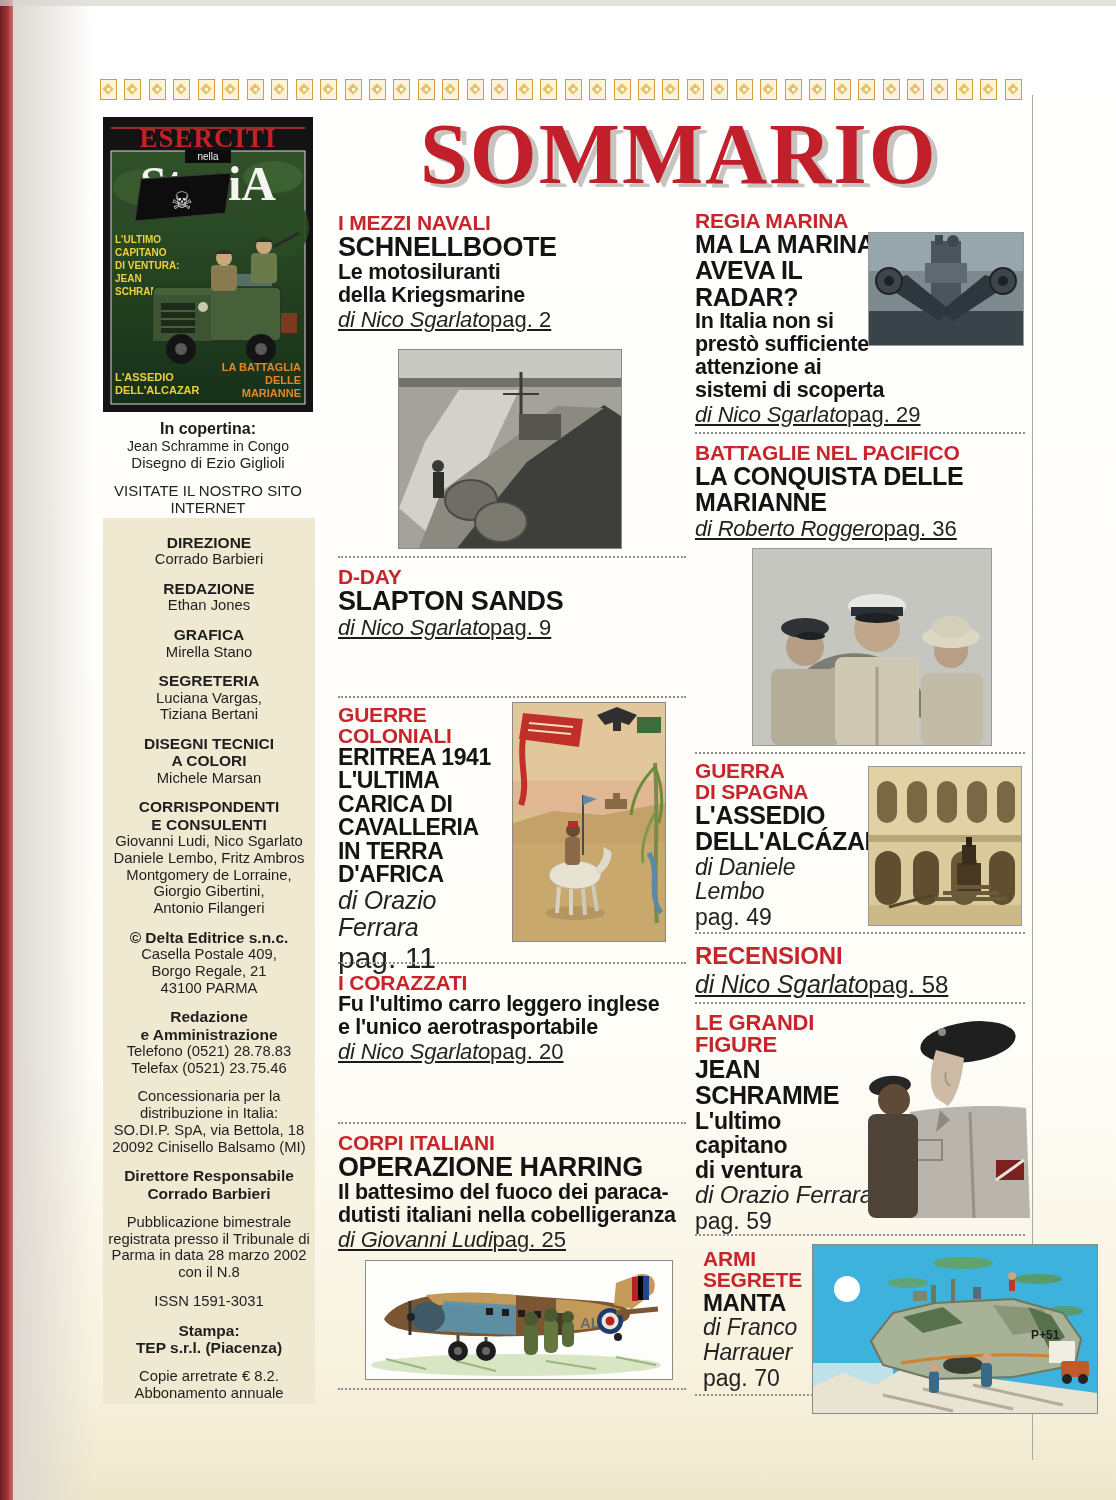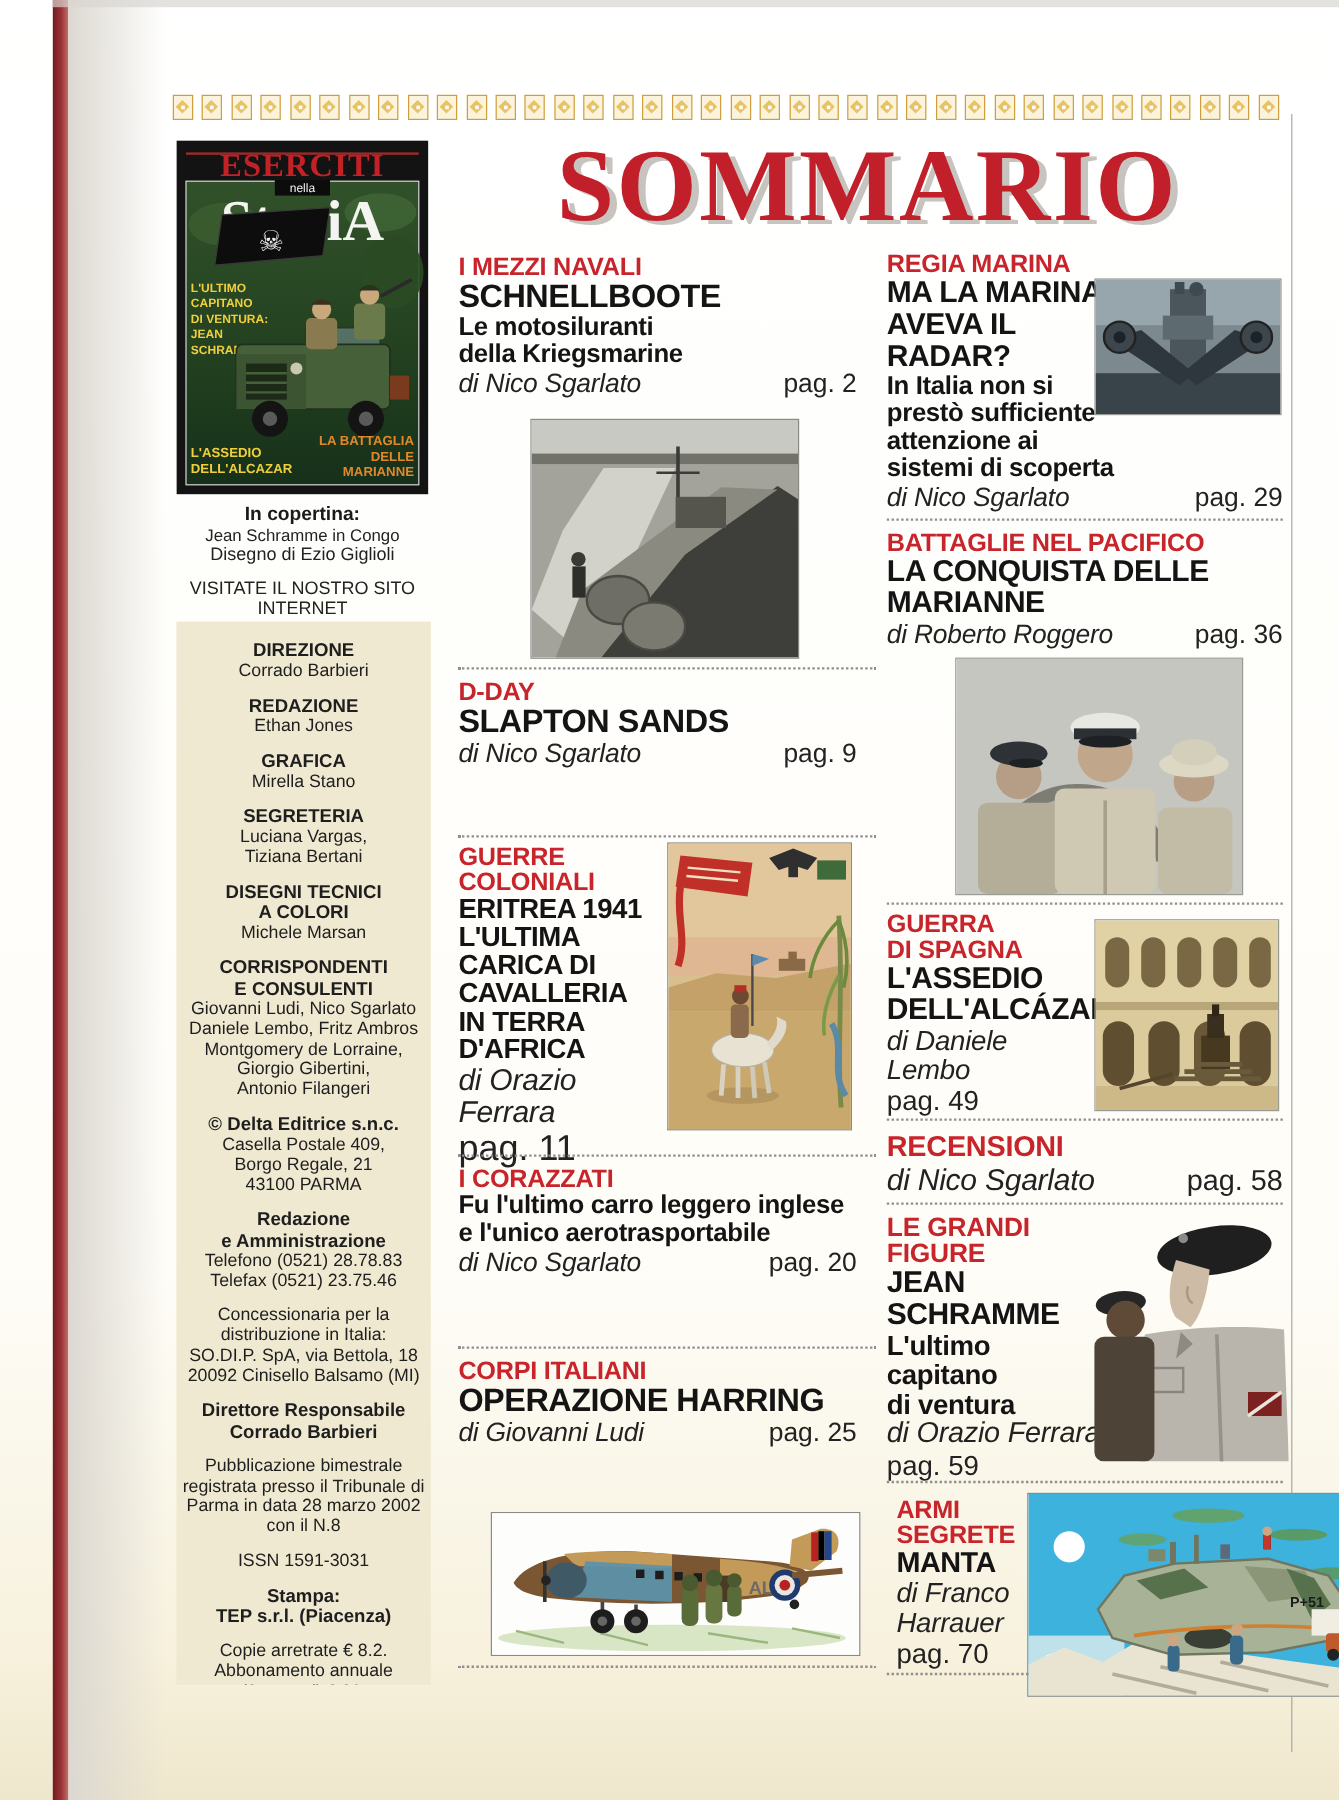--- a/index.html
+++ b/index.html
@@ -1,38 +1,38 @@
 <!DOCTYPE html>
 <html><head>
 <meta charset="utf-8">
 <style>
   html,body{margin:0;padding:0;background:#e8e8e8;}
   .canvas{position:relative;width:1116px;height:1500px;margin:0 auto;overflow:hidden;
     background:linear-gradient(180deg,#ffffff 0%,#fefdf8 70%,#f7f1dd 92%,#efe7cc 100%);
     font-family:"Liberation Sans","DejaVu Sans",sans-serif;color:#1a1a1a;}
-  .abs{position:absolute;margin-left:44px;}
+  .abs{position:absolute;}
   
   .spine{left:0;top:0;width:13px;height:1500px;background:linear-gradient(90deg,#701c20 0%,#9c3337 55%,#c2706a 100%);}
   .curve{left:13px;top:0;width:95px;height:1500px;background:linear-gradient(90deg,#dcd8d1 0%,rgba(255,255,255,0) 85%);}
   .topstrip{left:0;top:0;width:1116px;height:6px;background:#d8d6d2;opacity:.7;}
   .edgeline{background:#a8a8a4;}
   
   .orn-row{display:flex;justify-content:space-between;}
   .tile{width:15px;height:19px;border:1px solid #cf9f3e;background:#fbf3dc;position:relative;flex:0 0 auto;}
   .tile::before{content:"";position:absolute;left:3px;top:5px;width:8px;height:8px;background:#e7c365;transform:rotate(45deg);}
   .tile::after{content:"";position:absolute;left:6px;top:8px;width:3px;height:3px;background:#fff;}
   
   .sommario{font-family:"Liberation Serif","DejaVu Serif",serif;font-weight:bold;font-size:86px;
     color:#c1202b;letter-spacing:2px;text-align:center;text-shadow:6px 4px 0 #c7c4bf;}
   .a-cat{font-weight:bold;font-size:21px;color:#c8242b;line-height:1.0;letter-spacing:-0.2px;white-space:pre-line;}
   .a-ttl{font-weight:bold;font-size:27px;color:#141414;line-height:1.05;letter-spacing:-0.4px;white-space:pre-line;}
   .a-sub{font-weight:bold;font-size:21.5px;color:#141414;line-height:1.07;letter-spacing:-0.3px;white-space:pre-line;}
   .a-auth{font-style:italic;font-size:22px;color:#222;letter-spacing:-0.2px;white-space:pre-line;line-height:1.08;}
   .a-pag{font-size:22px;color:#222;}
-  .row{display:flex;justify-content:space-between;align-items:baseline;}
+  .row{display:flex;justify-content:flex-start;align-items:baseline;text-decoration:underline;}
   .dotted{height:0;border-top:2px dotted #8f8f8f;}
   .frame{border:1px solid #8a8a84;background:#fff;}
   
   .center{text-align:center;}
   .cap-t{font-weight:bold;font-size:16px;}
   .cap-l1{font-size:14px;color:#222;}
   .cap-l2{font-size:15px;color:#222;}
   .site1{font-size:15px;color:#222;}
   .site2{font-weight:bold;font-size:17.5px;letter-spacing:-0.3px;}
   .mast{background:#f0e9d1;text-align:center;color:#1e1e1e;box-sizing:border-box;
@@ -348,20 +348,22 @@
         <span class="a-auth">di Nico Sgarlato</span>
         <span class="a-pag">pag. 20</span>
       </div>
   </div>
 
   <div class="abs dotted" style="left:338px;top:1122px;width:348px;"></div>
 
   <div class="abs" style="left:338px;top:1132px;width:348px;">
     <div class="a-cat">CORPI ITALIANI</div>
     <div class="a-ttl">OPERAZIONE HARRING</div>
+    <div class="a-sub">Il battesimo del fuoco dei paraca-
+dutisti italiani nella cobelligeranza</div>
     <div class="row" style="padding-right:16px;">
         <span class="a-auth">di Giovanni Ludi</span>
         <span class="a-pag">pag. 25</span>
       </div>
   </div>
 
   <div class="abs frame" style="left:365px;top:1260px;width:306px;height:118px;">
     <svg width="306" height="118" viewBox="0 0 306 118">
       <rect width="306" height="118" fill="#fdfdfb"></rect>
       <ellipse cx="150" cy="104" rx="145" ry="11" fill="#cfe0b8" opacity="0.8"></ellipse>

